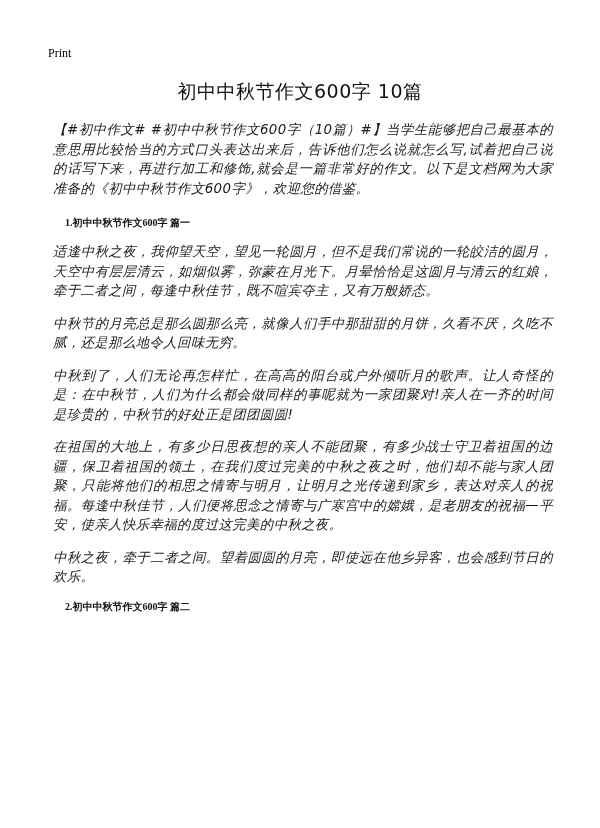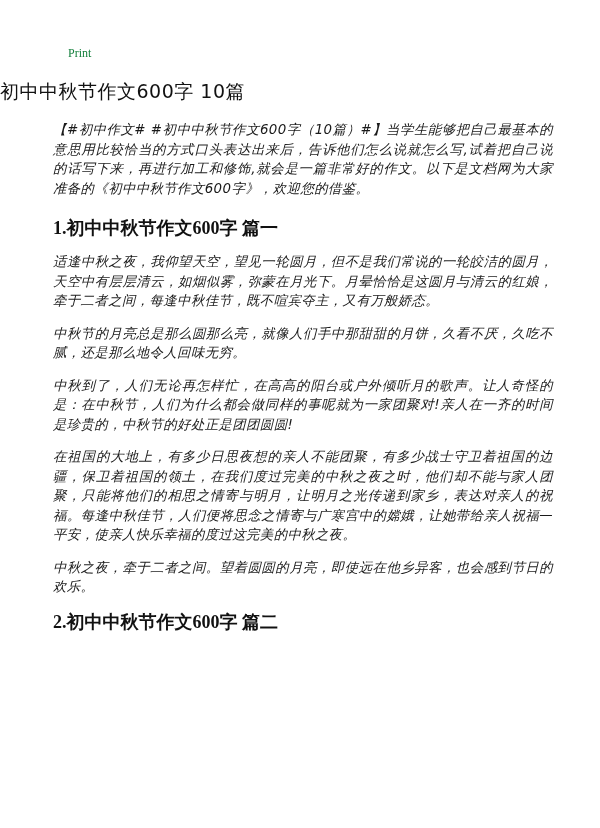--- a/index.html
+++ b/index.html
@@ -3,53 +3,53 @@
   <meta charset="utf-8">
   <style>
     html, body { margin: 0; padding: 0; background: #ffffff; }
     body {
       width: 600px; height: 828px; overflow: hidden; position: relative;
       color: #111111;
       font-family: "DejaVu Sans", sans-serif;
     }
     .print-label {
       position: absolute; left: 48px; top: 46px;
-      font-family: "Liberation Serif", serif; font-size: 12px; color: #15803d; margin-left: 20px;
+      font-family: "Liberation Serif", serif; font-size: 12px; color: #000000;
     }
     .doc-title {
       position: absolute; left: 0; right: 0; top: 79px;
-      text-align: left; font-size: 19px; color: #111; letter-spacing: 0.5px;
+      text-align: center; font-size: 19px; color: #111; letter-spacing: 0.5px;
     }
     .content {
       position: absolute; left: 53px; top: 120px; width: 500px;
     }
     p.para {
       margin: 0 0 13px 0; font-size: 13.4px; line-height: 19.5px; letter-spacing: 0.4px;
       color: #1a1a1a; text-align: justify; font-style: italic;
     }
     p.intro { margin-bottom: 18px; }
     h2.section-heading {
-      margin: 0 0 12px 0; font-family: "Liberation Serif", serif;
-      font-weight: bold; font-size: 18px; color: #111;
+      margin: 0 0 12px 12px; font-family: "Liberation Serif", serif;
+      font-weight: bold; font-size: 10px; color: #111;
     }
   </style>
 </head>
 <body>
 
 <div class="print-label">Print</div>
 <div class="doc-title">初中中秋节作文600字 10篇</div>
 
 <div class="content">
   <p class="para intro">【#初中作文# #初中中秋节作文600字（10篇）#】当学生能够把自己最基本的意思用比较恰当的方式口头表达出来后，告诉他们怎么说就怎么写,试着把自己说的话写下来，再进行加工和修饰,就会是一篇非常好的作文。以下是文档网为大家准备的《初中中秋节作文600字》，欢迎您的借鉴。</p>
 
   <section>
     <h2 class="section-heading">1.初中中秋节作文600字 篇一</h2>
     <p class="para">适逢中秋之夜，我仰望天空，望见一轮圆月，但不是我们常说的一轮皎洁的圆月，天空中有层层清云，如烟似雾，弥蒙在月光下。月晕恰恰是这圆月与清云的红娘，牵于二者之间，每逢中秋佳节，既不喧宾夺主，又有万般娇态。</p>
     <p class="para">中秋节的月亮总是那么圆那么亮，就像人们手中那甜甜的月饼，久看不厌，久吃不腻，还是那么地令人回味无穷。</p>
     <p class="para">中秋到了，人们无论再怎样忙，在高高的阳台或户外倾听月的歌声。让人奇怪的是：在中秋节，人们为什么都会做同样的事呢就为一家团聚对!亲人在一齐的时间是珍贵的，中秋节的好处正是团团圆圆!</p>
-    <p class="para">在祖国的大地上，有多少日思夜想的亲人不能团聚，有多少战士守卫着祖国的边疆，保卫着祖国的领土，在我们度过完美的中秋之夜之时，他们却不能与家人团聚，只能将他们的相思之情寄与明月，让明月之光传递到家乡，表达对亲人的祝福。每逢中秋佳节，人们便将思念之情寄与广寒宫中的嫦娥，让她带给亲人祝福—平安，使亲人快乐幸福的度过这完美的中秋之夜。</p>
+    <p class="para">在祖国的大地上，有多少日思夜想的亲人不能团聚，有多少战士守卫着祖国的边疆，保卫着祖国的领土，在我们度过完美的中秋之夜之时，他们却不能与家人团聚，只能将他们的相思之情寄与明月，让明月之光传递到家乡，表达对亲人的祝福。每逢中秋佳节，人们便将思念之情寄与广寒宫中的嫦娥，是老朋友的祝福—平安，使亲人快乐幸福的度过这完美的中秋之夜。</p>
     <p class="para">中秋之夜，牵于二者之间。望着圆圆的月亮，即使远在他乡异客，也会感到节日的欢乐。</p>
   </section>
 
   <section>
     <h2 class="section-heading">2.初中中秋节作文600字 篇二</h2>
   </section>
 </div>
 
 </body></html>

